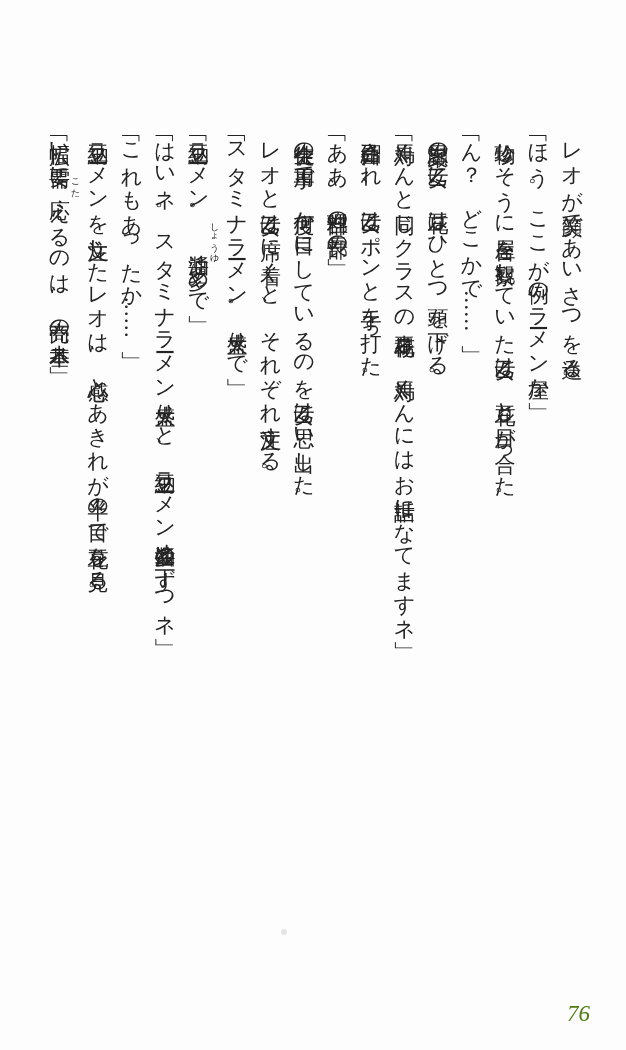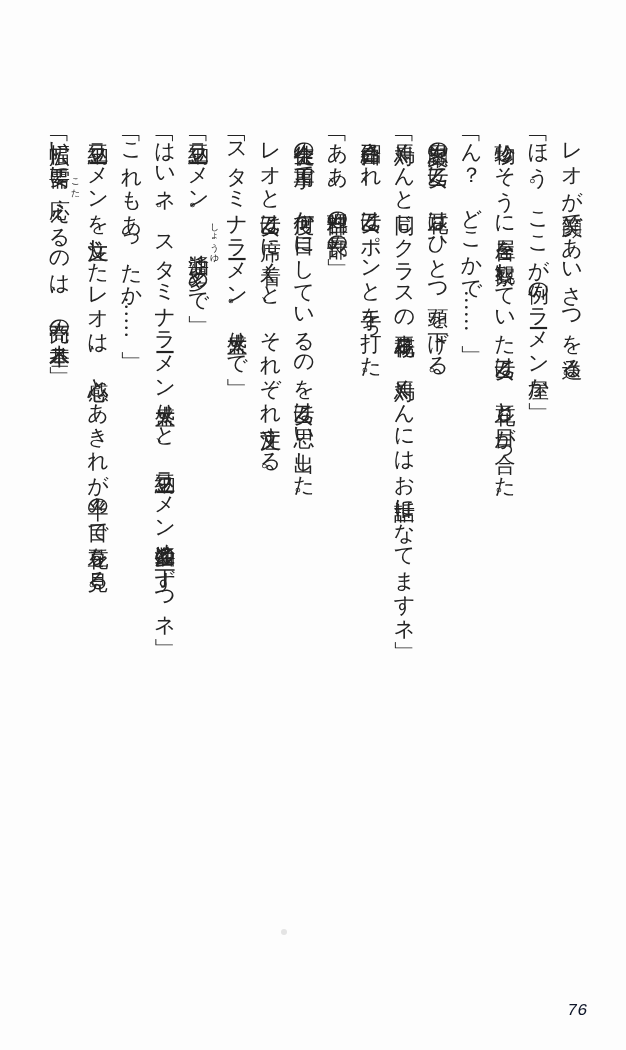--- a/index.html
+++ b/index.html
@@ -41,24 +41,24 @@
   }
   rt {
     font-size: 9px;
     letter-spacing: 0;
     color: var(--ink, #232323);
   }
   .page-number {
     position: absolute;
     left: 567px;
     top: 1001px;
-    font-size: 17px;
+    font-size: 23px;
     font-style: italic;
-    color: #0f172a;
-    font-family: Liberation Mono, monospace;
+    color: #4d7c0f;
+    font-family: Liberation Serif, serif;
   }
   
   .scan-speck {
     position: absolute;
     left: 281px;
     top: 929px;
     width: 6px;
     height: 6px;
     border-radius: 50%;
     background: #e4e4e4;

